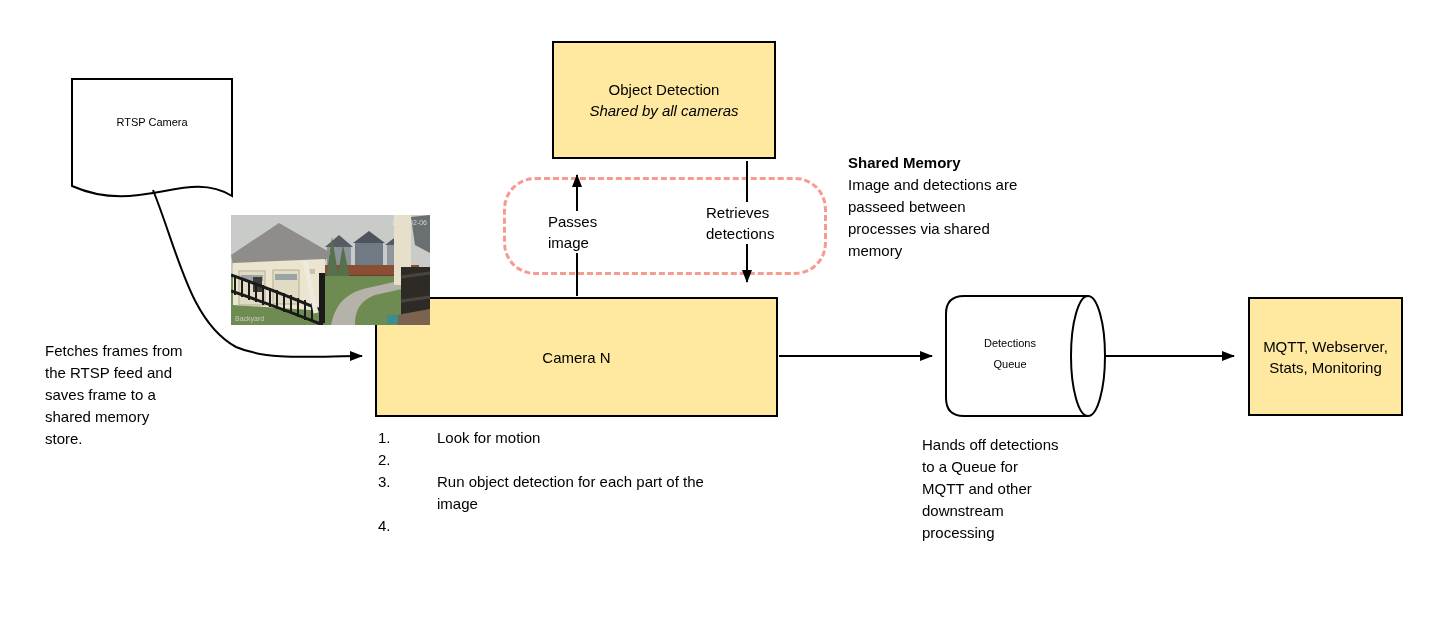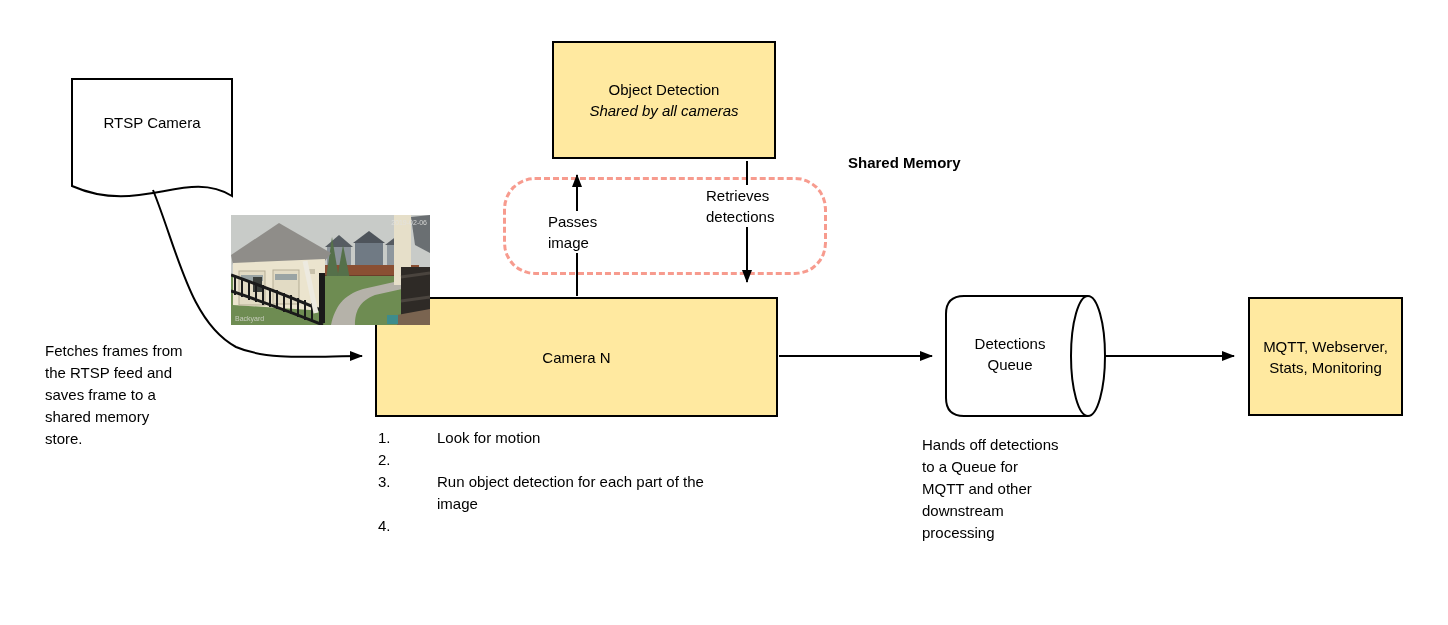--- a/index.html
+++ b/index.html
@@ -6,21 +6,21 @@
   .canvas{
     position:relative;width:1448px;height:586px;background:#ffffff;
     font-family:"Liberation Sans",sans-serif;color:#000;overflow:hidden;padding-left:31px;
   }
   .node{
     position:absolute;background:#FFE9A0;border:2px solid #000;box-sizing:border-box;
     display:flex;flex-direction:column;align-items:center;justify-content:center;
     text-align:center;font-size:15px;line-height:21px;white-space:pre-line;
   }
   .shape-label{
-    position:absolute;font-size:15px;line-height:21px;text-align:center;white-space:pre-line;
+    position:absolute;font-size:11px;line-height:21px;text-align:center;white-space:pre-line;
   }
   .note{
     position:absolute;font-size:15px;line-height:22px;white-space:pre-line;
   }
   .note .note-title{font-weight:bold;display:block;}
   .edge-label{
     position:absolute;font-size:15px;line-height:21px;white-space:pre-line;
     background:#fff;padding:0 2px;text-align:left;
   }
   .dashed-region{
@@ -147,31 +147,34 @@
     <path d="M577,296 V175" fill="none" stroke="#000" stroke-width="2" marker-end="url(#arrow)"></path>
     <path d="M747,161 V282" fill="none" stroke="#000" stroke-width="2" marker-end="url(#arrow)"></path>
   </svg>
 
   <div class="shape-label" style="left:72px;top:112px;width:160px;">RTSP Camera</div>
   <div class="shape-label" style="left:946px;top:333px;width:128px;">Detections
 Queue</div>
 
   <div class="edge-label" style="left:546px;top:211px;">Passes
 image</div>
-  <div class="edge-label" style="left:704px;top:185px;">Retrieves
+  <div class="edge-label" style="left:704px;top:202px;">Retrieves
 detections</div>
 
   <div class="note" style="left:45px;top:340px;width:190px;">Fetches frames from
 the RTSP feed and
 saves frame to a
 shared memory
 store.</div>
 
   <div class="note" style="left:848px;top:130px;width:225px;">
-    <span class="note-title">Shared Memory</span>
+    <span class="note-title">Shared Memory</span><span>Image and detections are
+passeed between
+processes via shared
+memory</span>
   </div>
 
   <div class="note" style="left:922px;top:434px;width:190px;">Hands off detections
 to a Queue for
 MQTT and other
 downstream
 processing</div>
 
   <div class="steps">
     <div class="step">

